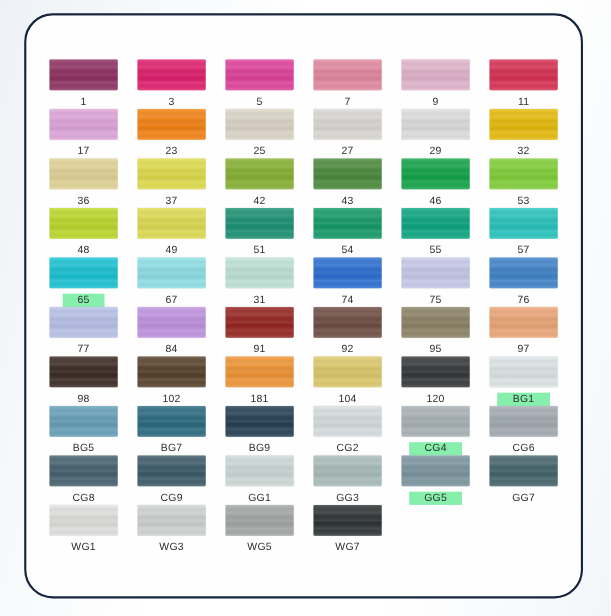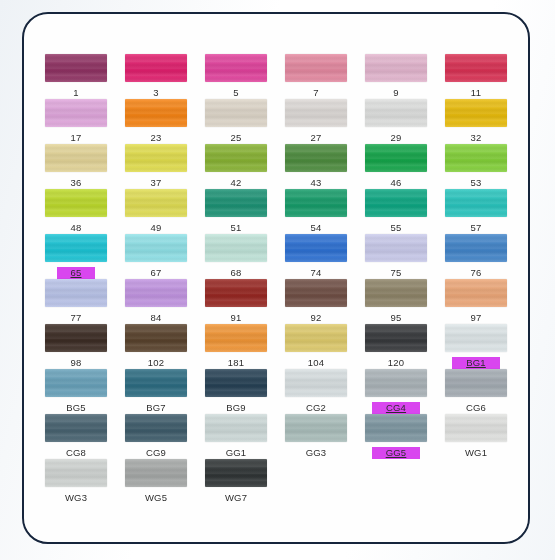--- a/index.html
+++ b/index.html
@@ -94,23 +94,22 @@
   .label {
     margin-top: 5px;
     font-size: 9.5px;
     color: #2e2e2e;
     line-height: 12px;
     padding: 0 9px;
     letter-spacing: 0.2px;
     white-space: nowrap;
   }
   .label.hl {
-    background: #d946ef;
+    background: #86efac;
     padding: 0 14px;
-    text-decoration: underline;
   }
 </style>
 </head>
 <body>
 
 <div id="page">
   <div id="backdrop"></div>
   <div id="card">
     <div id="grid">
         <div class="cell">
@@ -212,21 +211,21 @@
         <div class="cell">
           <div class="swatch" style="background-color: rgb(25, 195, 212);"></div>
           <div class="label hl">65</div>
         </div>
         <div class="cell">
           <div class="swatch" style="background-color: rgb(142, 224, 230);"></div>
           <div class="label">67</div>
         </div>
         <div class="cell">
           <div class="swatch" style="background-color: rgb(191, 227, 216);"></div>
-          <div class="label">68</div>
+          <div class="label">31</div>
         </div>
         <div class="cell">
           <div class="swatch" style="background-color: rgb(43, 111, 210);"></div>
           <div class="label">74</div>
         </div>
         <div class="cell">
           <div class="swatch" style="background-color: rgb(200, 201, 234);"></div>
           <div class="label">75</div>
         </div>
         <div class="cell">
@@ -317,20 +316,24 @@
           <div class="swatch" style="background-color: rgb(205, 217, 216);"></div>
           <div class="label">GG1</div>
         </div>
         <div class="cell">
           <div class="swatch" style="background-color: rgb(169, 189, 186);"></div>
           <div class="label">GG3</div>
         </div>
         <div class="cell">
           <div class="swatch" style="background-color: rgb(124, 149, 160);"></div>
           <div class="label hl">GG5</div>
+        </div>
+        <div class="cell">
+          <div class="swatch" style="background-color: rgb(68, 100, 107);"></div>
+          <div class="label">GG7</div>
         </div>
         <div class="cell">
           <div class="swatch" style="background-color: rgb(224, 225, 223);"></div>
           <div class="label">WG1</div>
         </div>
         <div class="cell">
           <div class="swatch" style="background-color: rgb(207, 211, 209);"></div>
           <div class="label">WG3</div>
         </div>
         <div class="cell">

